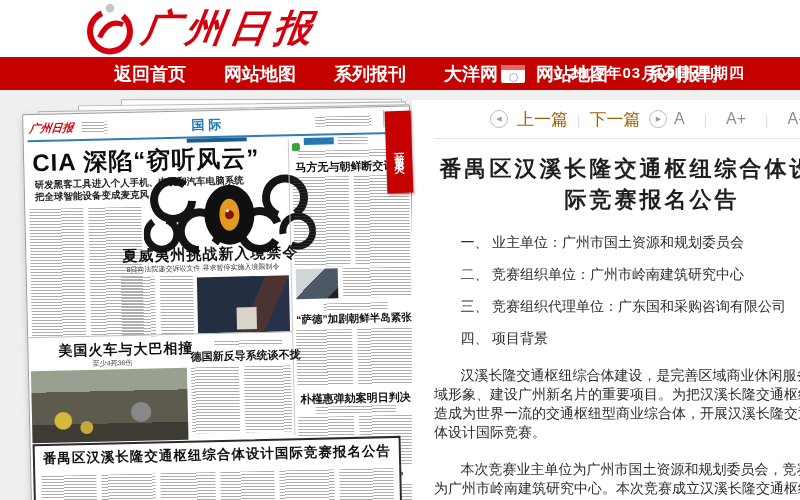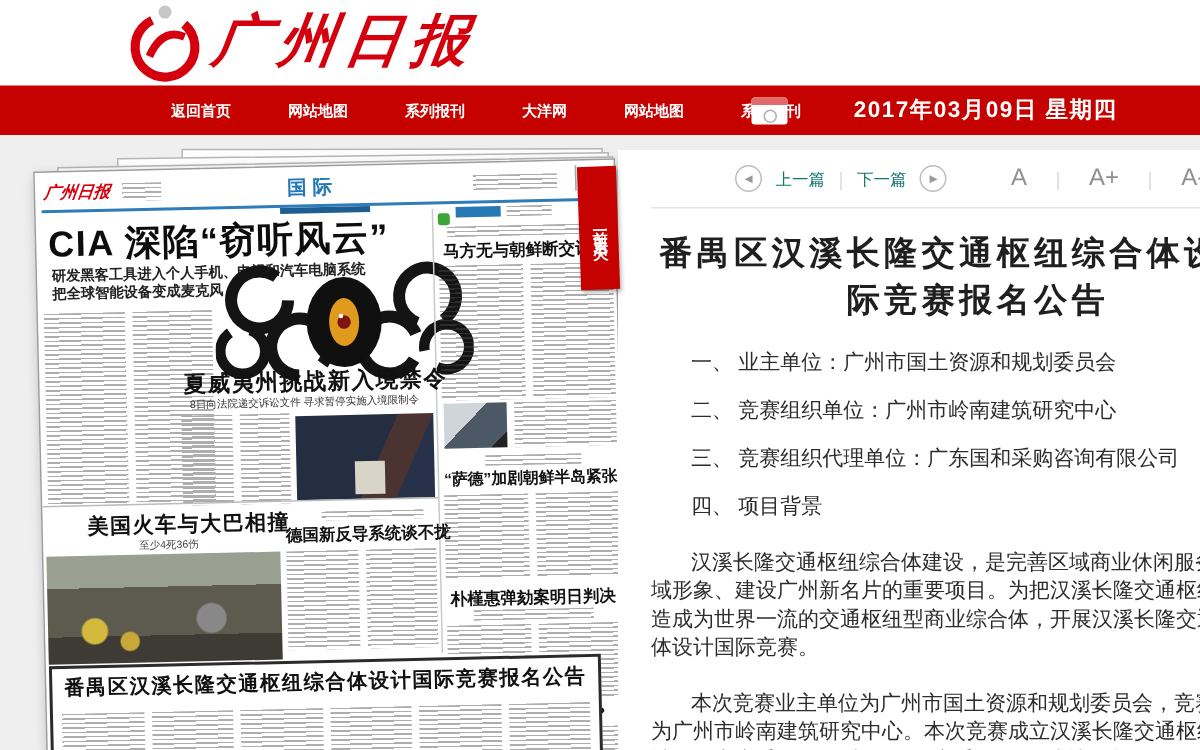--- a/index.html
+++ b/index.html
@@ -6,21 +6,21 @@
   body{width:800px;height:500px;overflow:hidden;position:relative;background:#fff;
        font-family:"Liberation Sans",sans-serif;}
   
   .hdr{position:absolute;top:0;left:0;width:800px;height:57px;background:#fff}
   .logo{position:absolute;left:84px;top:1px;display:flex;align-items:center}
   .logo-text{font-size:38px;font-weight:900;color:#d5000e;font-style:italic;
              transform:skewX(-8deg);letter-spacing:6px;margin-left:6px;line-height:54px}
   
   .nav{position:absolute;top:57px;left:0;width:800px;height:33px;background:#c50200;
        display:flex;align-items:center}
-  .nav a{color:#fff;font-size:10px;font-weight:700;text-decoration:none;margin-right:38px;white-space:nowrap}
+  .nav a{color:#fff;font-size:18px;font-weight:700;text-decoration:none;margin-right:38px;white-space:nowrap}
   .nav a:first-child{margin-left:114px}
   .nav-right{position:absolute;right:55px;display:flex;align-items:center}
   .cal{width:24px;height:18px;background:#fff;border-radius:2px;position:relative;margin-right:44px}
   .cal i{position:absolute;top:0;left:0;right:0;height:5px;background:#e26a6a;border-radius:2px 2px 0 0}
   .cal u{position:absolute;left:8px;top:8px;width:7px;height:7px;border:1px solid #b0b0b0;border-radius:50%}
   .nav-date{color:#fff;font-size:15px;font-weight:700;letter-spacing:1px}
   
   .main{position:absolute;top:90px;left:0;width:800px;height:410px;background:#efefef}
   
   .np-wrap{position:absolute;left:22px;top:16px;width:388px;height:560px;
@@ -63,21 +63,21 @@
            justify-content:center;z-index:6;box-shadow:1px 2px 3px rgba(0,0,0,.3)}
   .day-tab span{writing-mode:vertical-rl;text-orientation:upright;color:#fff;font-size:10px;
                 font-weight:700;letter-spacing:2px;line-height:13px;cursor:pointer}
   
   .reader{position:absolute;left:412px;top:10px;width:460px;height:560px;background:#fff;
           padding-left:22px;box-sizing:border-box}
   .rd-toolbar{position:relative;height:38px;border-bottom:1px solid #e4e4e4;display:flex;align-items:center}
   .tb-left{display:flex;align-items:center;margin-left:56px;gap:9px}
   .circ{width:16px;height:16px;border:1px solid #bdbdbd;border-radius:50%;display:inline-flex;
         align-items:center;justify-content:center;font-size:7px;color:#9a9a9a;cursor:pointer}
-  .tb-lbl{font-size:11px;color:#0f766e;cursor:pointer}
+  .tb-lbl{font-size:17px;color:#a16207;cursor:pointer}
   .tb-sep{color:#dcdcdc;font-size:13px}
   .tb-right{position:absolute;left:240px;display:flex;align-items:center;gap:19px}
   .fs-btn{font-size:16px;color:#8f8f8f;cursor:pointer;letter-spacing:0}
   .rd-title{margin:14px 0 18px 0;font-size:22px;letter-spacing:3px;font-weight:700;color:#1f1f1f;
             text-align:center;line-height:31px;font-family:"Liberation Serif",serif;width:436px}
   .rd-body{width:436px;font-size:14px;color:#2c2c2c;line-height:19px;
            font-family:"Liberation Serif",serif}
   .rd-body p{margin:0 0 13px 0;text-indent:1.9em}
   .rd-body p.para{margin:18px 0 0 0}
 </style>

